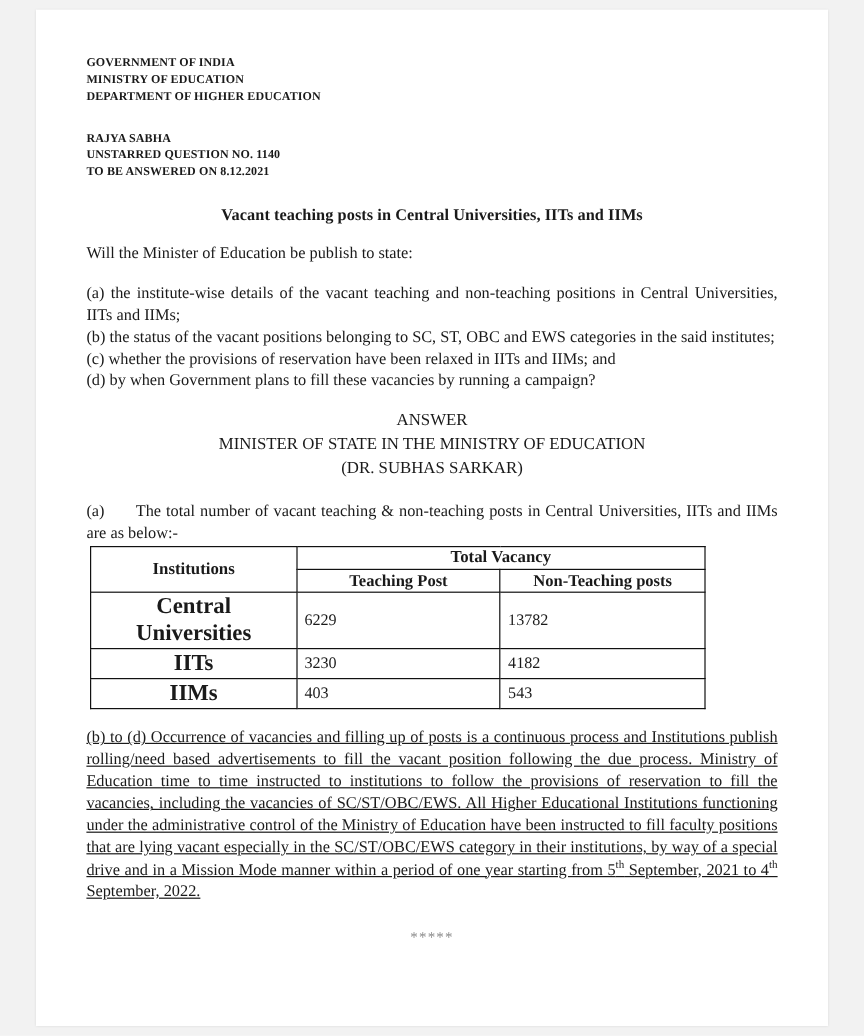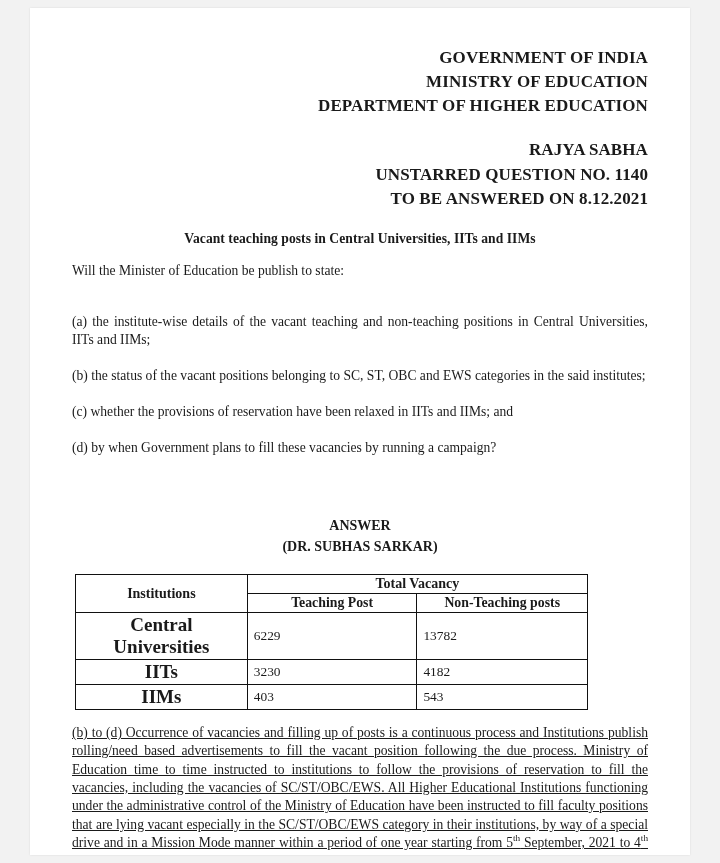--- a/index.html
+++ b/index.html
@@ -22,23 +22,23 @@
     background: #ffffff;
     box-shadow: 0 0 2px rgba(0,0,0,0.10);
     overflow: hidden;
   }
   .content {
     padding: 38px 42px 0 42px;
     color: #1a1a1a;
   }
 
   .hdr-block {
-    text-align: right;
-    font-weight: bold;
-    font-size: 17px;
+    text-align: left;
+    font-weight: bold;
+    font-size: 10px;
     line-height: 1.42;
     letter-spacing: 0.1px;
   }
   .hdr-line { display: block; }
 
   .gap-lg { height: 20px; }
   .gap-md { height: 15px; }
 
   .subject {
     text-align: center;
@@ -58,29 +58,27 @@
   }
 
   .clause-list {
     font-size: 13.6px;
     line-height: 1.33;
   }
   .clause {
     display: block;
     text-align: justify;
     text-justify: inter-word;
-    margin-top: 18px;
   }
 
   .answer-block {
     text-align: center;
-    font-weight: bold;
+    font-weight: normal;
     font-size: 14px;
     line-height: 1.45;
-    margin-top: 44px;
   }
 
   .para {
     font-size: 13.6px;
     line-height: 1.35;
     text-align: justify;
     text-justify: inter-word;
   }
   .para-a {
     text-align: justify;
@@ -177,25 +175,27 @@
       <span class="clause">(a) the institute-wise details of the vacant teaching and non-teaching positions in Central Universities, IITs and IIMs;</span>
       <span class="clause">(b) the status of the vacant positions belonging to SC, ST, OBC and EWS categories in the said institutes;</span>
       <span class="clause">(c) whether the provisions of reservation have been relaxed in IITs and IIMs; and</span>
       <span class="clause">(d) by when Government plans to fill these vacancies by running a campaign?</span>
     </div>
 
     <div class="gap-md"></div>
 
     <div class="answer-block">
       <span class="hdr-line">ANSWER</span>
+      <span class="hdr-line">MINISTER OF STATE IN THE MINISTRY OF EDUCATION</span>
       <span class="hdr-line">(DR. SUBHAS SARKAR)</span>
     </div>
 
     <div class="gap-md"></div>
 
+    <div class="para para-a"><span>(a)</span><span class="indent-a"></span><span>The total number of vacant teaching &amp; non-teaching posts in Central Universities, IITs and IIMs are as below:-</span></div>
 
     <table class="vacancy">
       <tbody>
         <tr>
           <th class="col-inst" rowspan="2">Institutions</th>
           <th class="col-total" colspan="2">Total Vacancy</th>
         </tr>
         <tr>
           <th class="sub-head sub-teach">Teaching Post</th>
           <th class="sub-head sub-nonteach">Non-Teaching posts</th>

